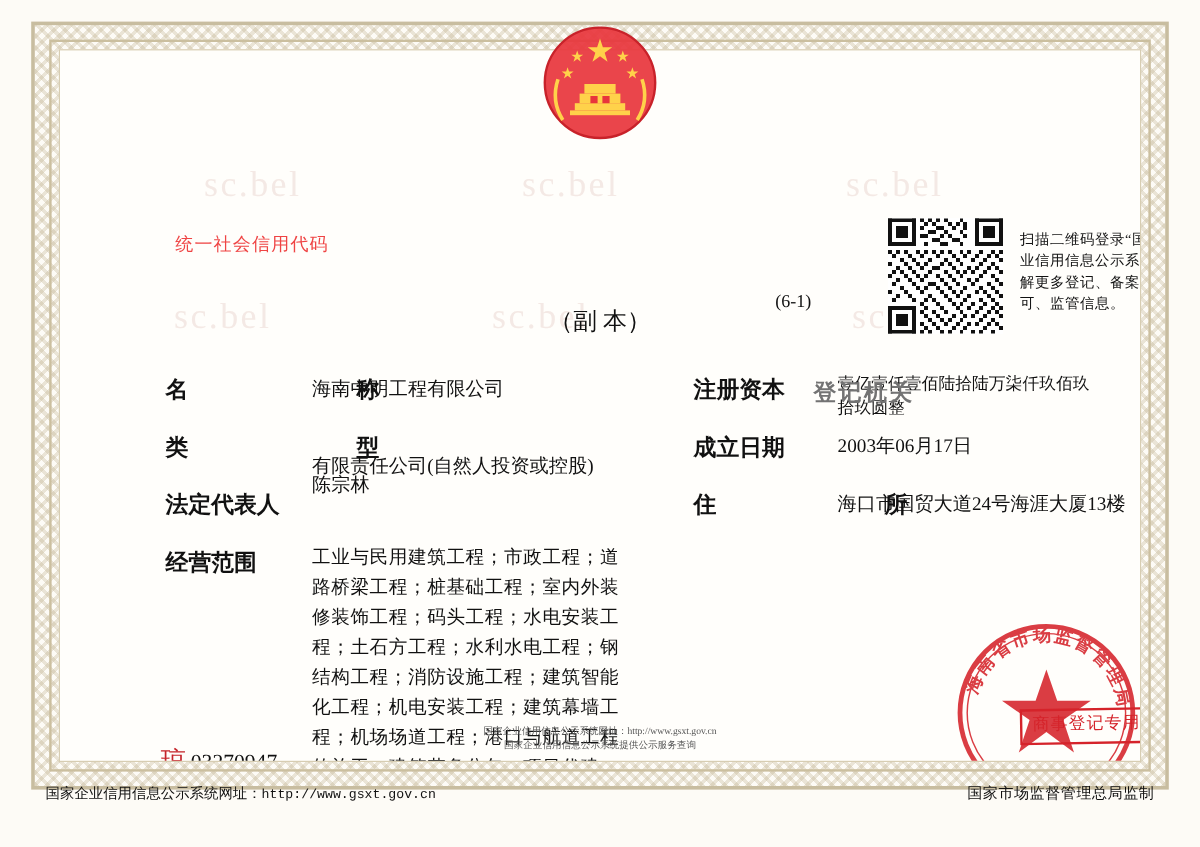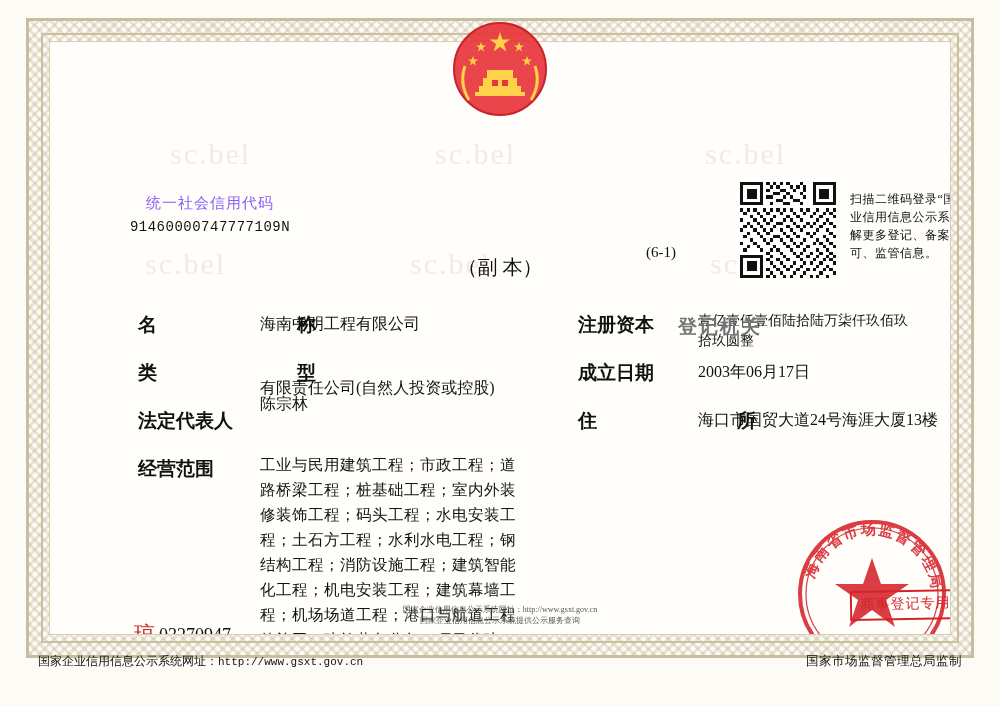--- a/index.html
+++ b/index.html
@@ -117,21 +117,21 @@
   
   .credit-block {
     position: absolute;
     left: 60px;
     top: 152px;
     width: 200px;
     text-align: center;
   }
   .credit-label {
     font-size: 15px;
-    color: #8b5cf6;
+    color: #ef4444;
     letter-spacing: 1px;
     font-family: "Liberation Serif", serif;
   }
   .credit-value {
     margin-top: 6px;
     font-size: 14px;
     color: #111;
     font-family: "Liberation Mono", monospace;
     letter-spacing: 0.5px;
   }
@@ -317,21 +317,20 @@
         <div class="watermark wm3">sc.bel</div>
         <div class="watermark wm4">sc.bel</div>
         <div class="watermark wm5">sc.bel</div>
         <div class="watermark wm6">sc.bel</div>
 
         <div class="subtitle">（副 本）</div>
         <div class="serial-no">(6-1)</div>
 
         <div class="credit-block">
           <div class="credit-label">统一社会信用代码</div>
-          <div class="credit-value">91460000747777109N</div>
         </div>
 
         <div class="qr">
           <svg width="96" height="96" viewBox="0 0 29 29" shape-rendering="crispEdges">
             <rect width="29" height="29" fill="#ffffff"></rect>
             <g fill="#111111">
               <rect x="0" y="0" width="7" height="1"></rect>
                 <rect x="0" y="6" width="7" height="1"></rect>
               <rect x="0" y="0" width="1" height="7"></rect>
                 <rect x="6" y="0" width="1" height="7"></rect>

